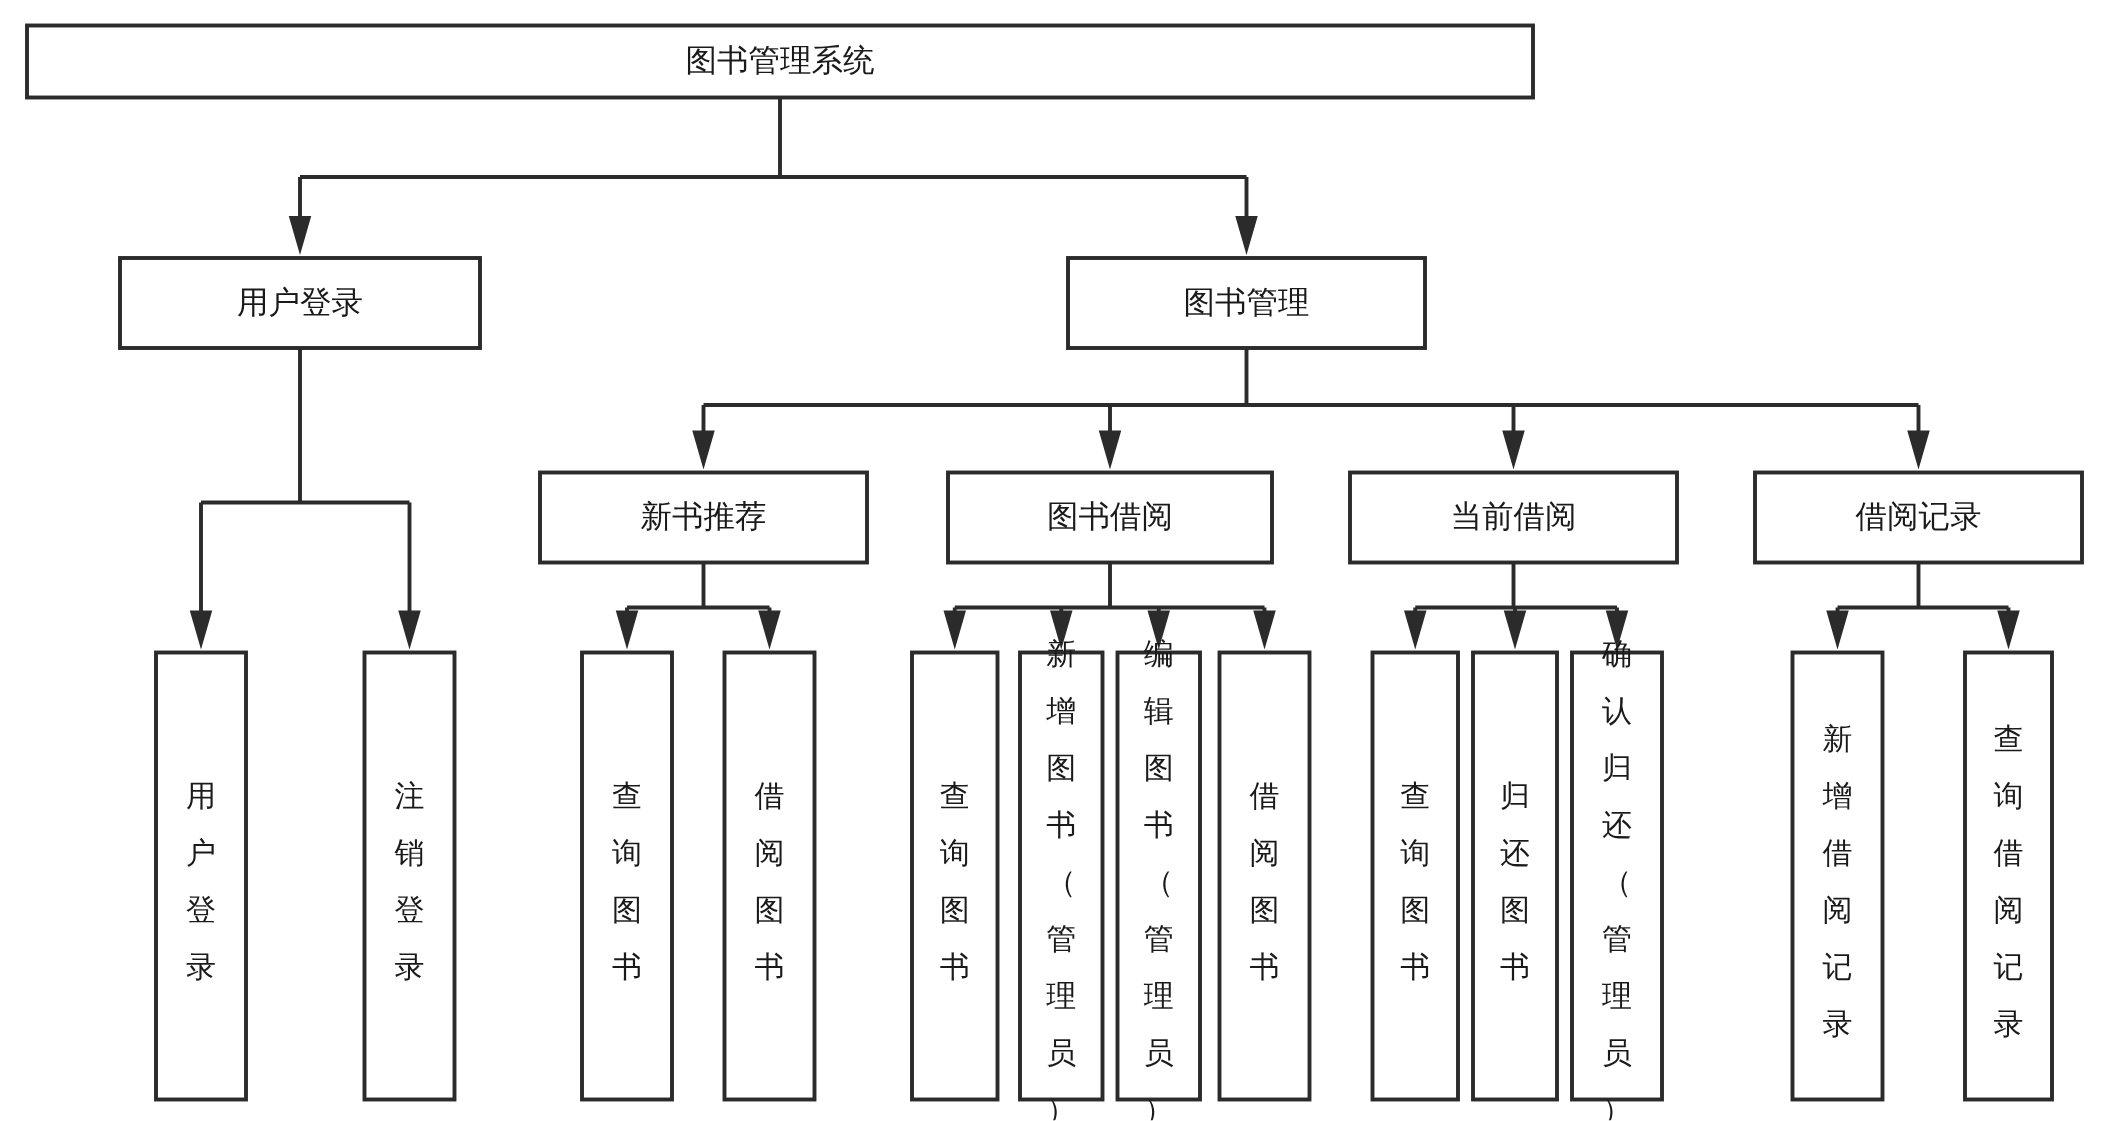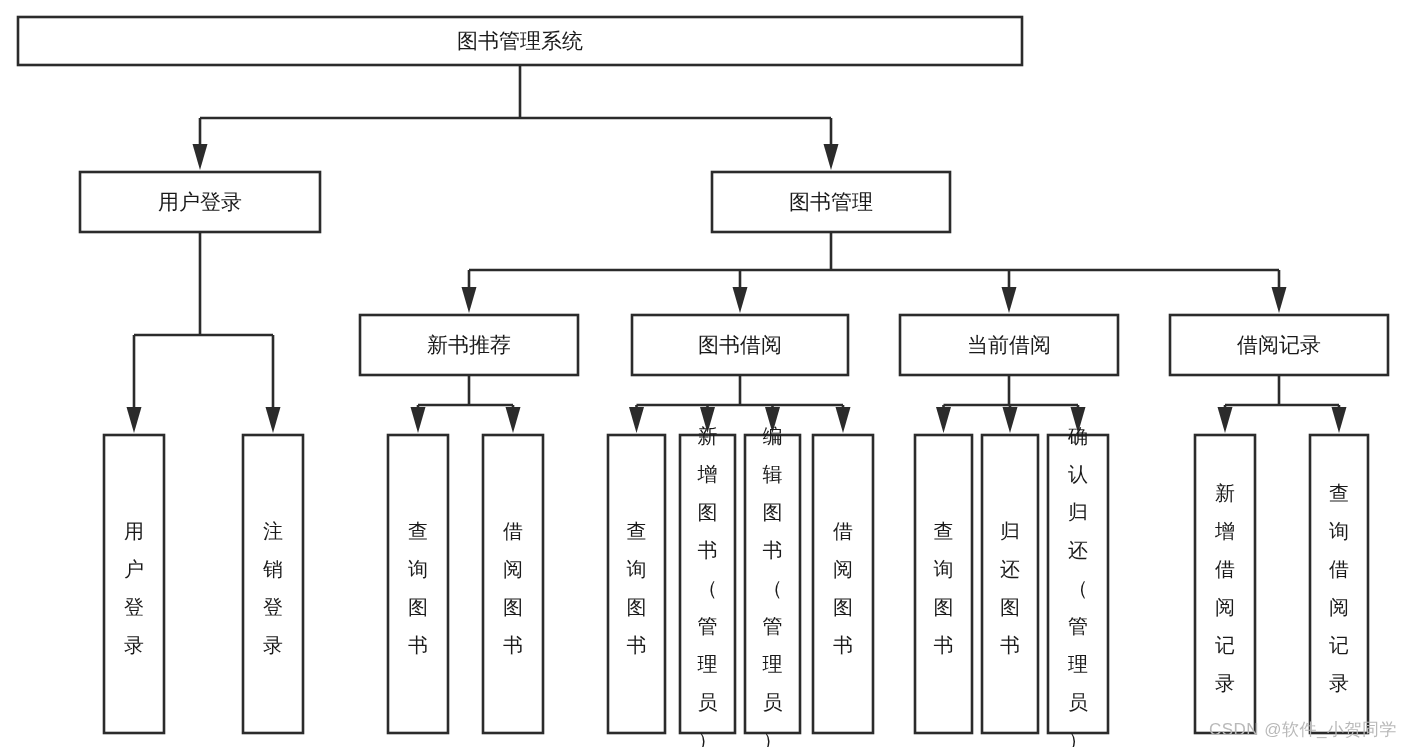--- a/index.html
+++ b/index.html
@@ -217,14 +217,13 @@
         <g>
           <rect x="1195" y="435" width="60" height="298" class="node-box"></rect>
           <text x="1225" y="499.64" class="node-label-vertical"><tspan x="1225" dy="0">新</tspan><tspan x="1225" dy="38">增</tspan><tspan x="1225" dy="38">借</tspan><tspan x="1225" dy="38">阅</tspan><tspan x="1225" dy="38">记</tspan><tspan x="1225" dy="38">录</tspan></text>
         </g>
         <g>
           <rect x="1310" y="435" width="58" height="298" class="node-box"></rect>
           <text x="1339" y="499.64" class="node-label-vertical"><tspan x="1339" dy="0">查</tspan><tspan x="1339" dy="38">询</tspan><tspan x="1339" dy="38">借</tspan><tspan x="1339" dy="38">阅</tspan><tspan x="1339" dy="38">记</tspan><tspan x="1339" dy="38">录</tspan></text>
         </g>
       </g>
   </svg>
-  <div class="watermark">CSDN @软件_小贺同学</div>
 </div>
 
 </body></html>

